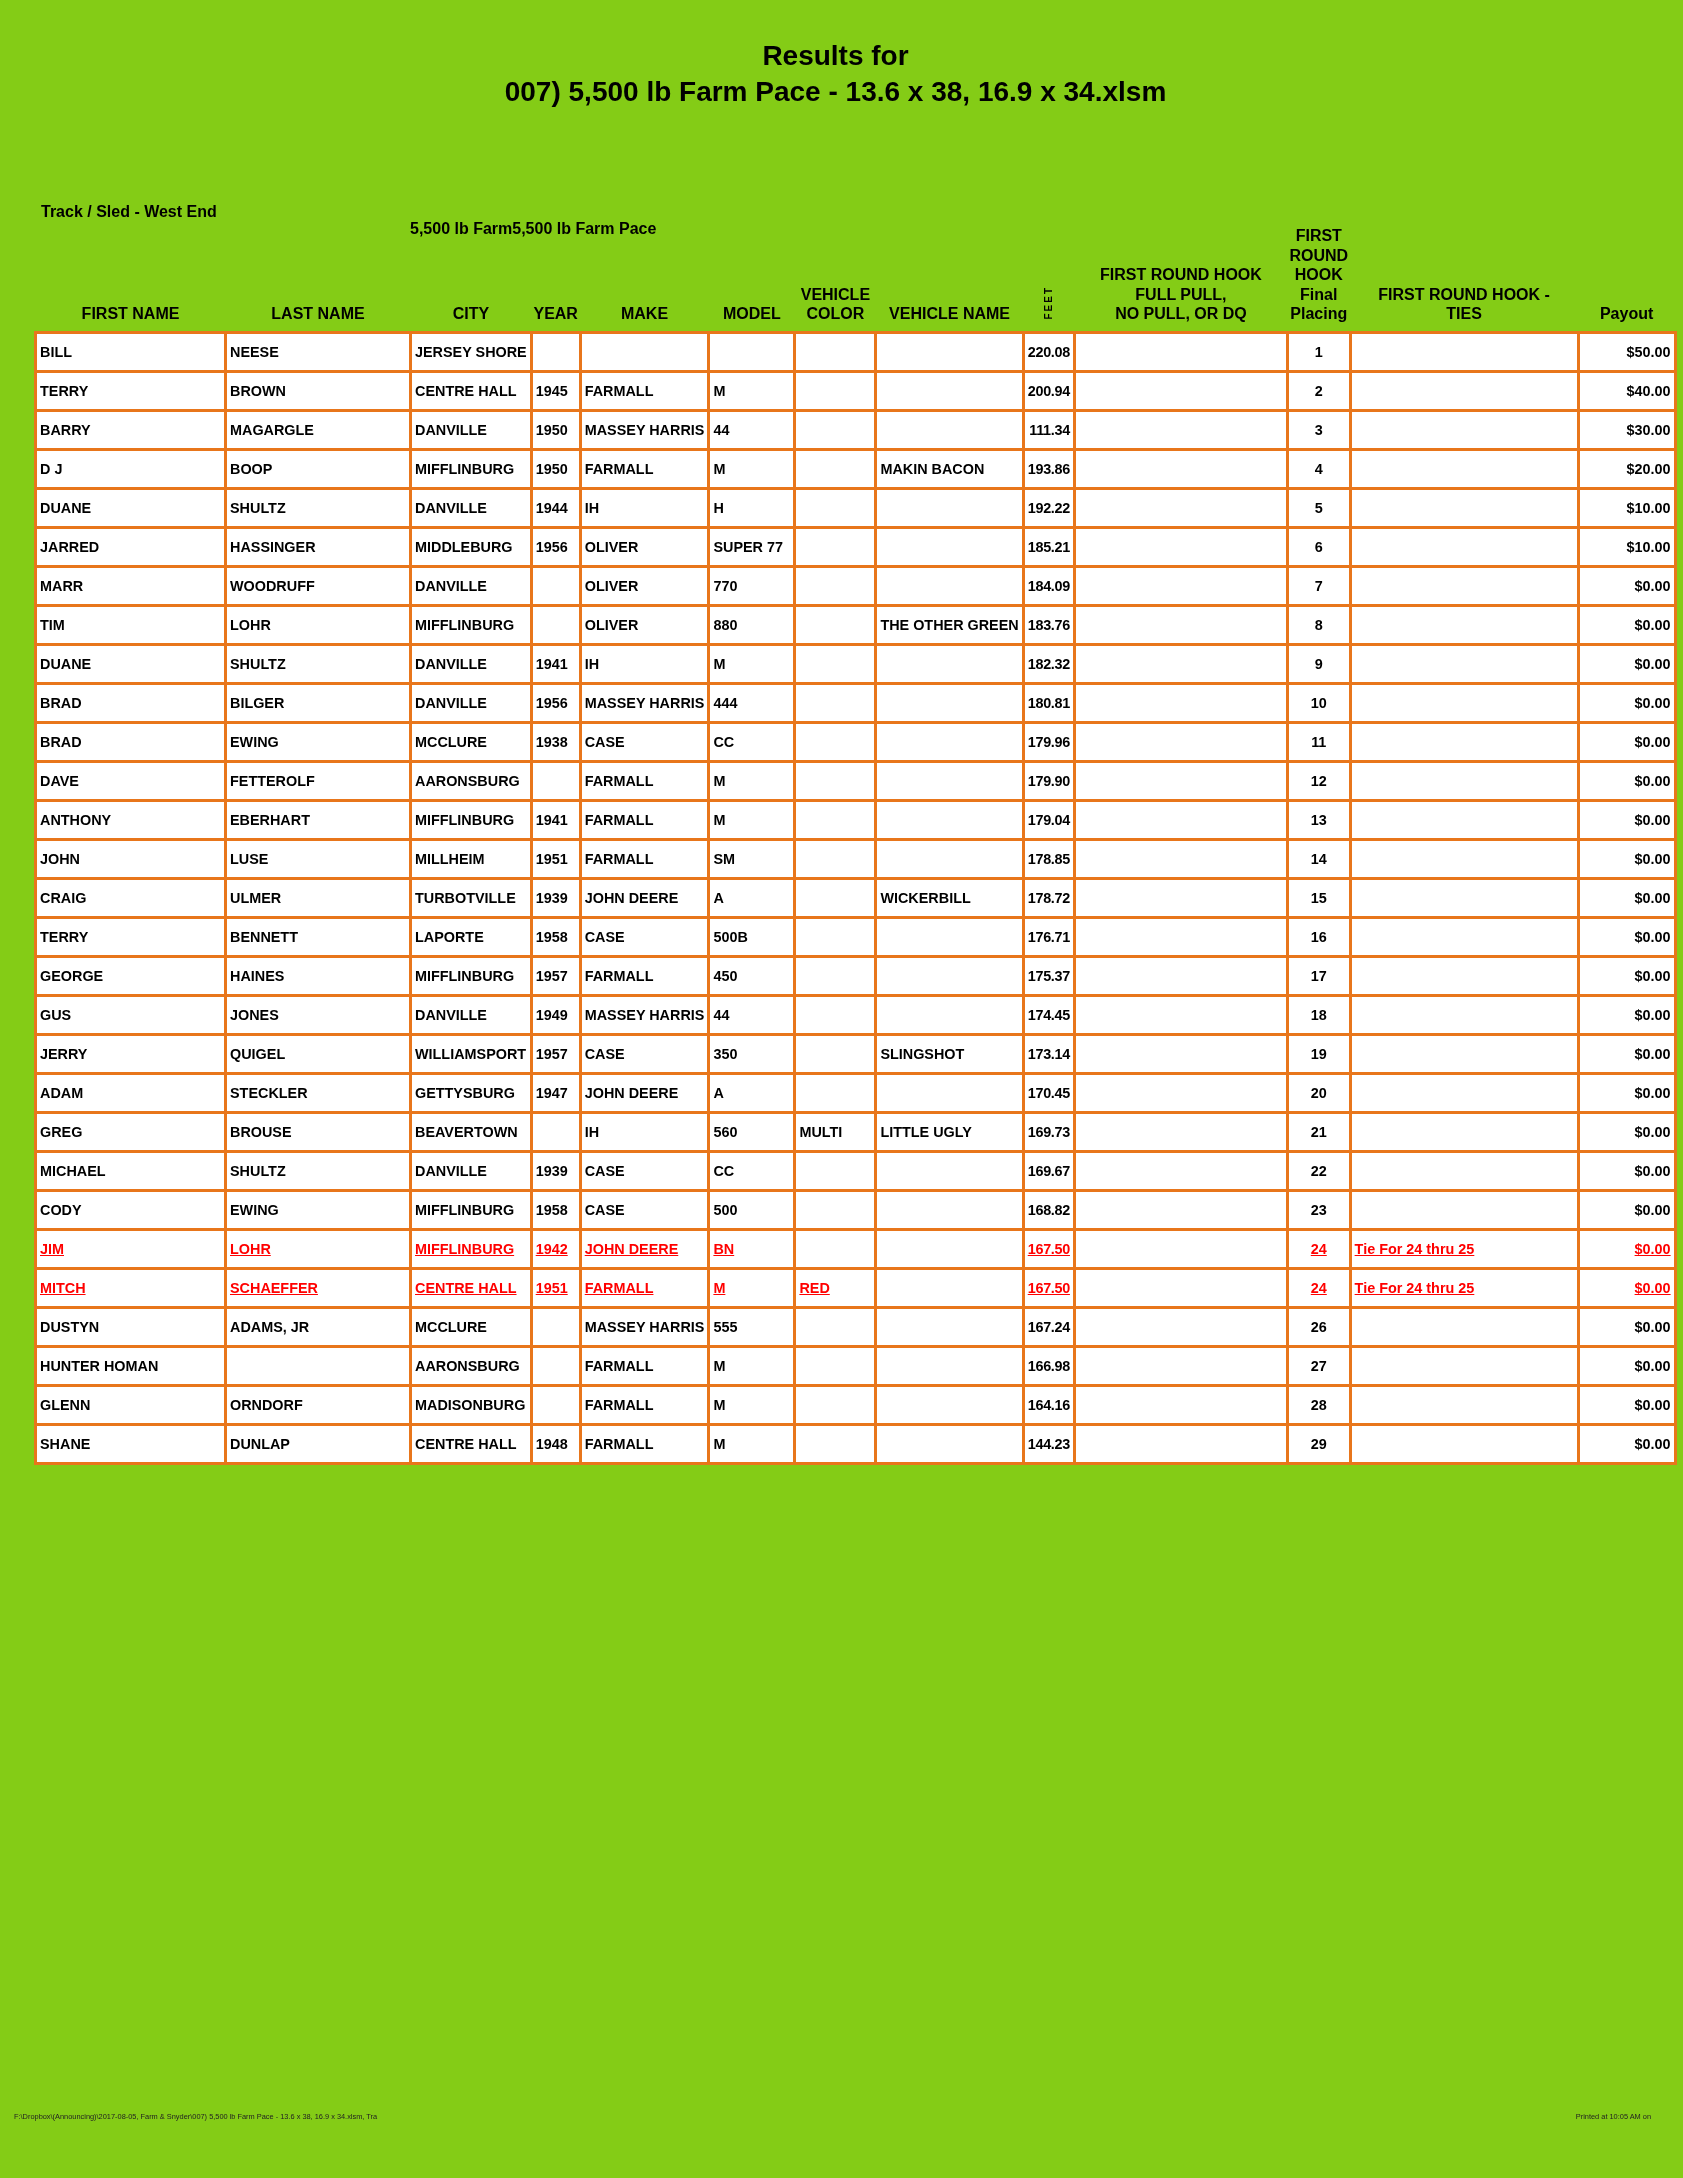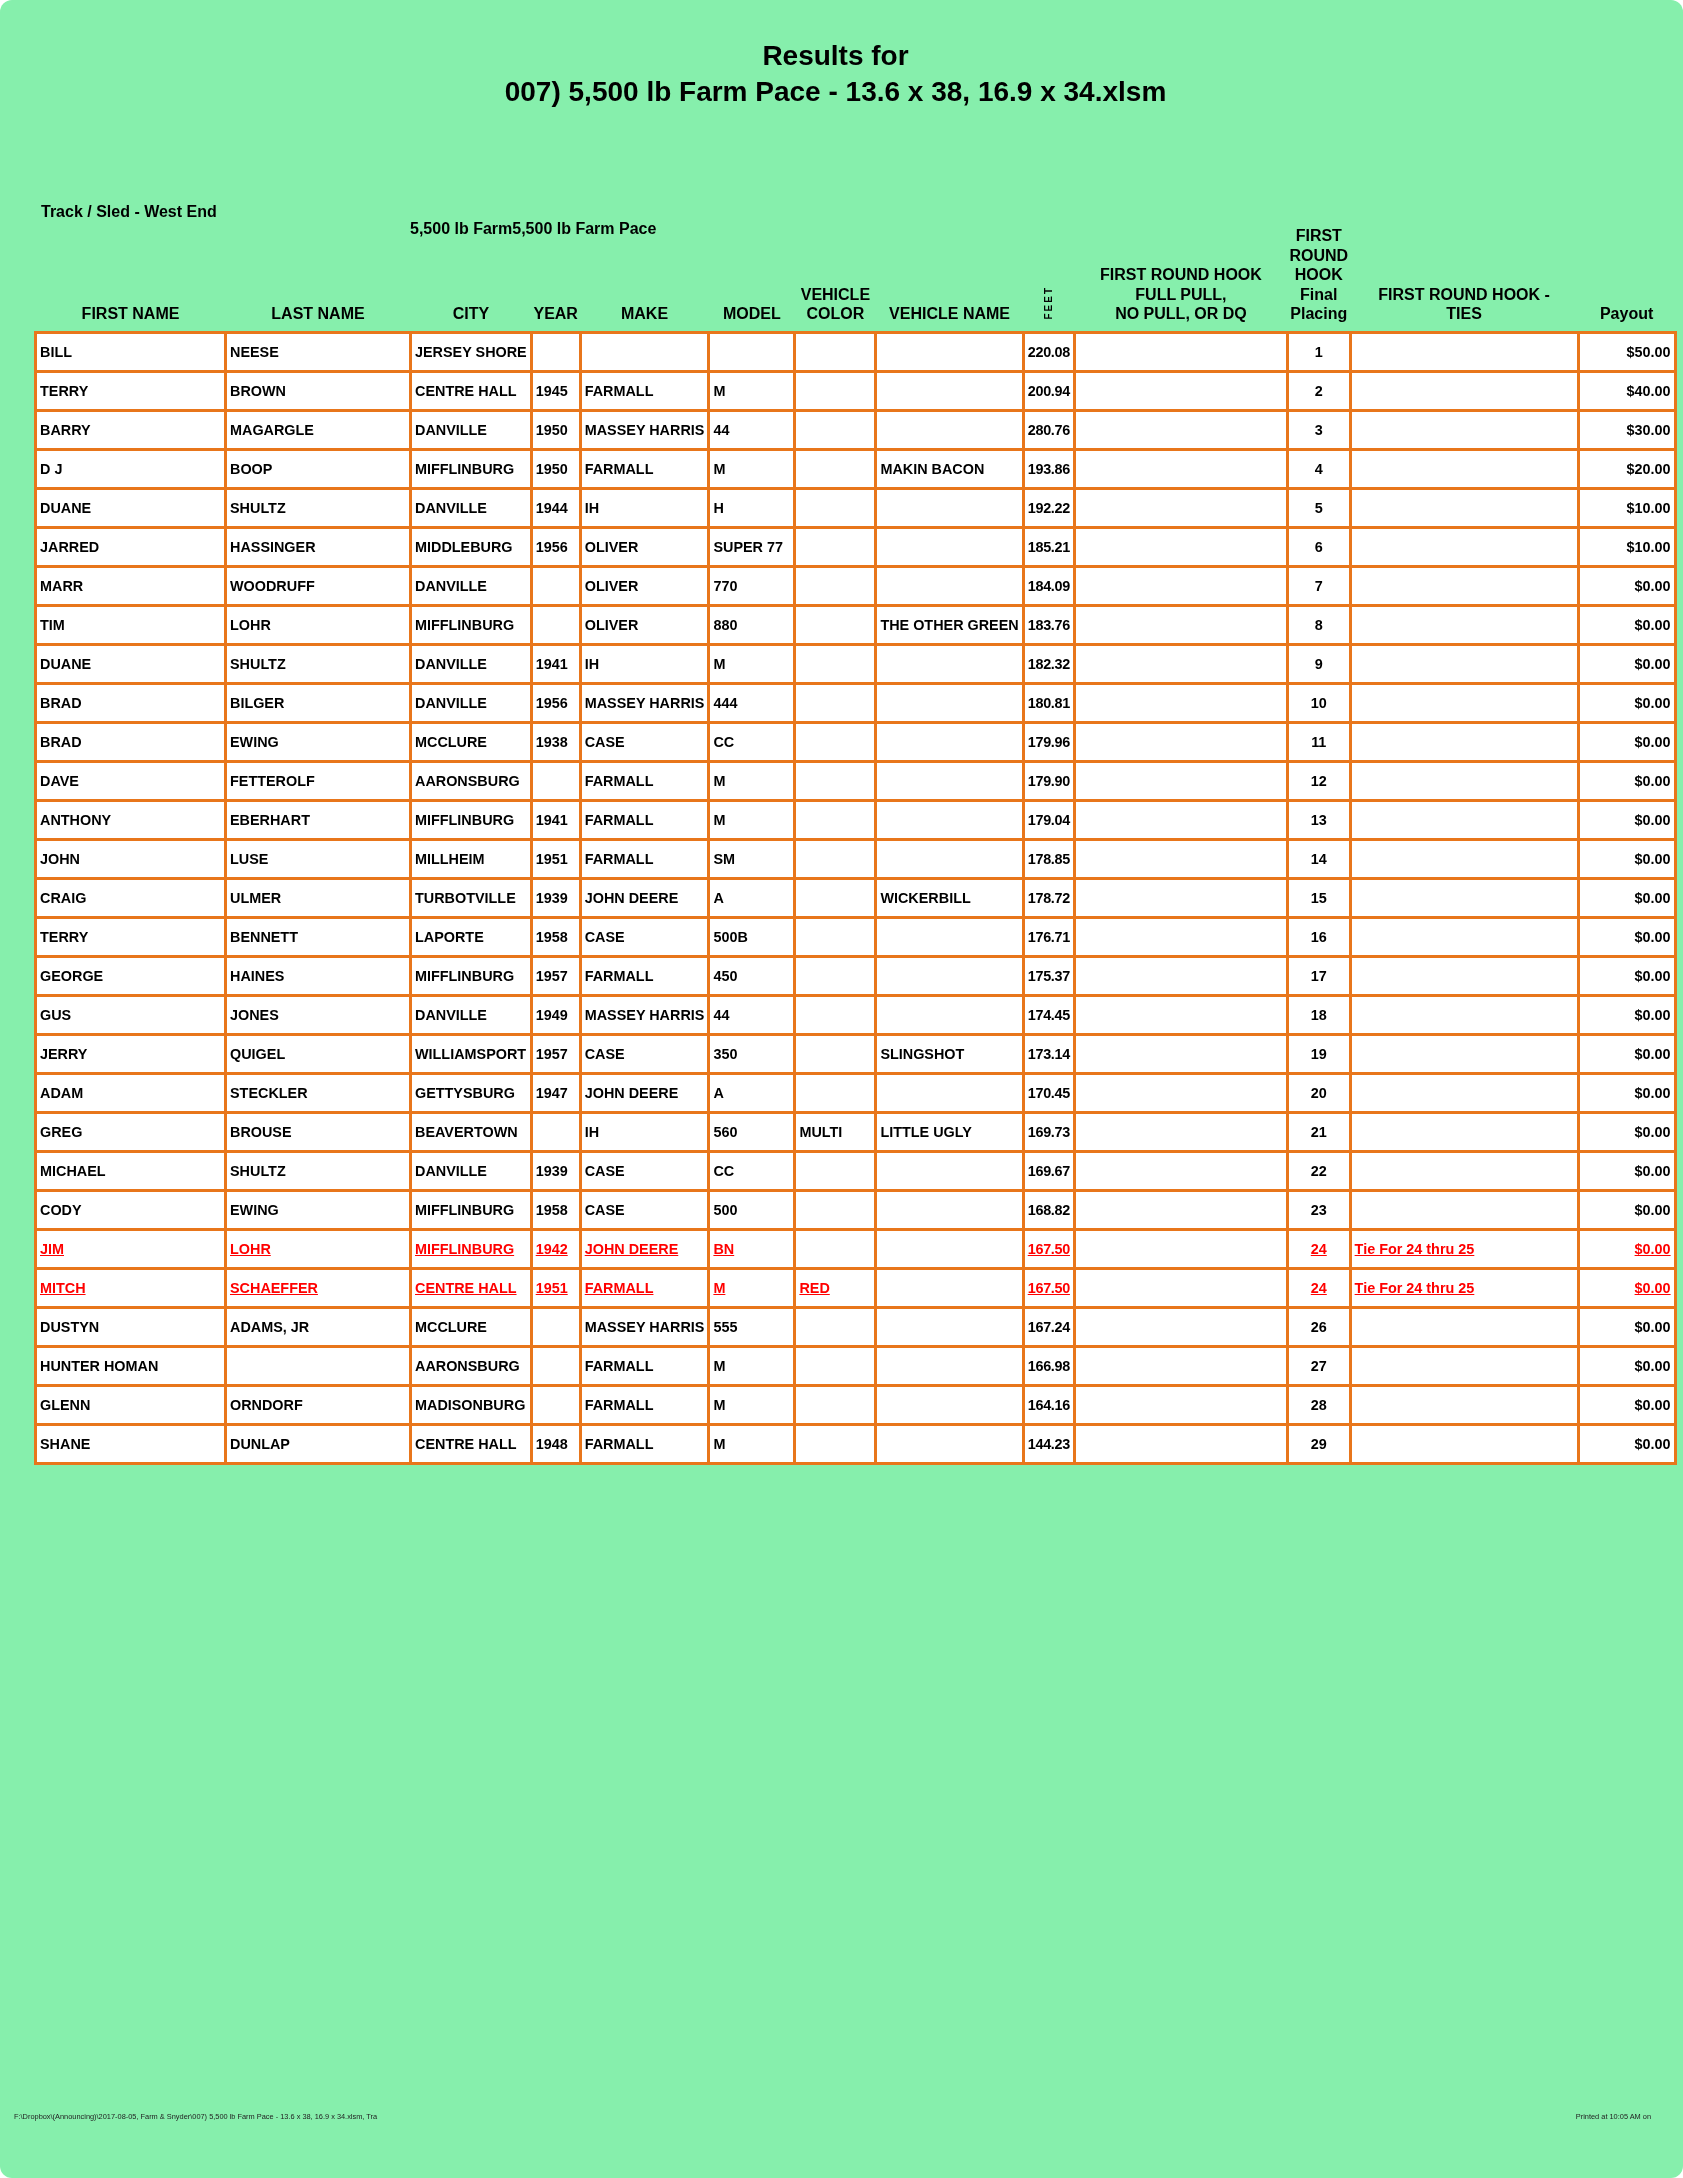--- a/index.html
+++ b/index.html
@@ -1,17 +1,17 @@
 <!DOCTYPE html>
 <html style="--border-color: #E8761B; --tie-color: #FF0000;"><head>
 <meta charset="utf-8">
 <style>
   html,body{margin:0;padding:0;background:#fff;}
   body{font-family:"Liberation Sans", sans-serif; color:#000;}
-  .page{position:relative;width:1683px;height:2178px;background:#86efac;overflow:hidden;border-radius:12px;}
+  .page{position:relative;width:1683px;height:2178px;background:#84cc16;overflow:hidden;}
 
   .title-block{position:absolute;left:34px;top:38px;width:1603px;text-align:center;font-weight:bold;}
   .title-line1{font-size:28px;line-height:36px;}
   .title-line2{font-size:28px;line-height:36px;}
 
   .meta-track{position:absolute;left:41px;top:203px;font-weight:bold;font-size:16px;}
   .meta-class{position:absolute;left:410px;top:220px;font-weight:bold;font-size:16px;}
 
   table.results{position:absolute;left:34px;top:226px;border-collapse:collapse;table-layout:fixed;}
   table.results th{border:none;font-weight:bold;text-align:center;vertical-align:bottom;
@@ -123,21 +123,21 @@
         </tr>
         <tr>
           <td class="al">BARRY</td>
           <td class="al">MAGARGLE</td>
           <td class="al">DANVILLE</td>
           <td class="al">1950</td>
           <td class="al">MASSEY HARRIS</td>
           <td class="al">44</td>
           <td class="al"></td>
           <td class="al"></td>
-          <td class="ar c-feet">280.76</td>
+          <td class="ar c-feet">111.34</td>
           <td class="ac"></td>
           <td class="ac">3</td>
           <td class="al"></td>
           <td class="ar c-payout">$30.00</td>
         </tr>
         <tr>
           <td class="al">D J</td>
           <td class="al">BOOP</td>
           <td class="al">MIFFLINBURG</td>
           <td class="al">1950</td>

